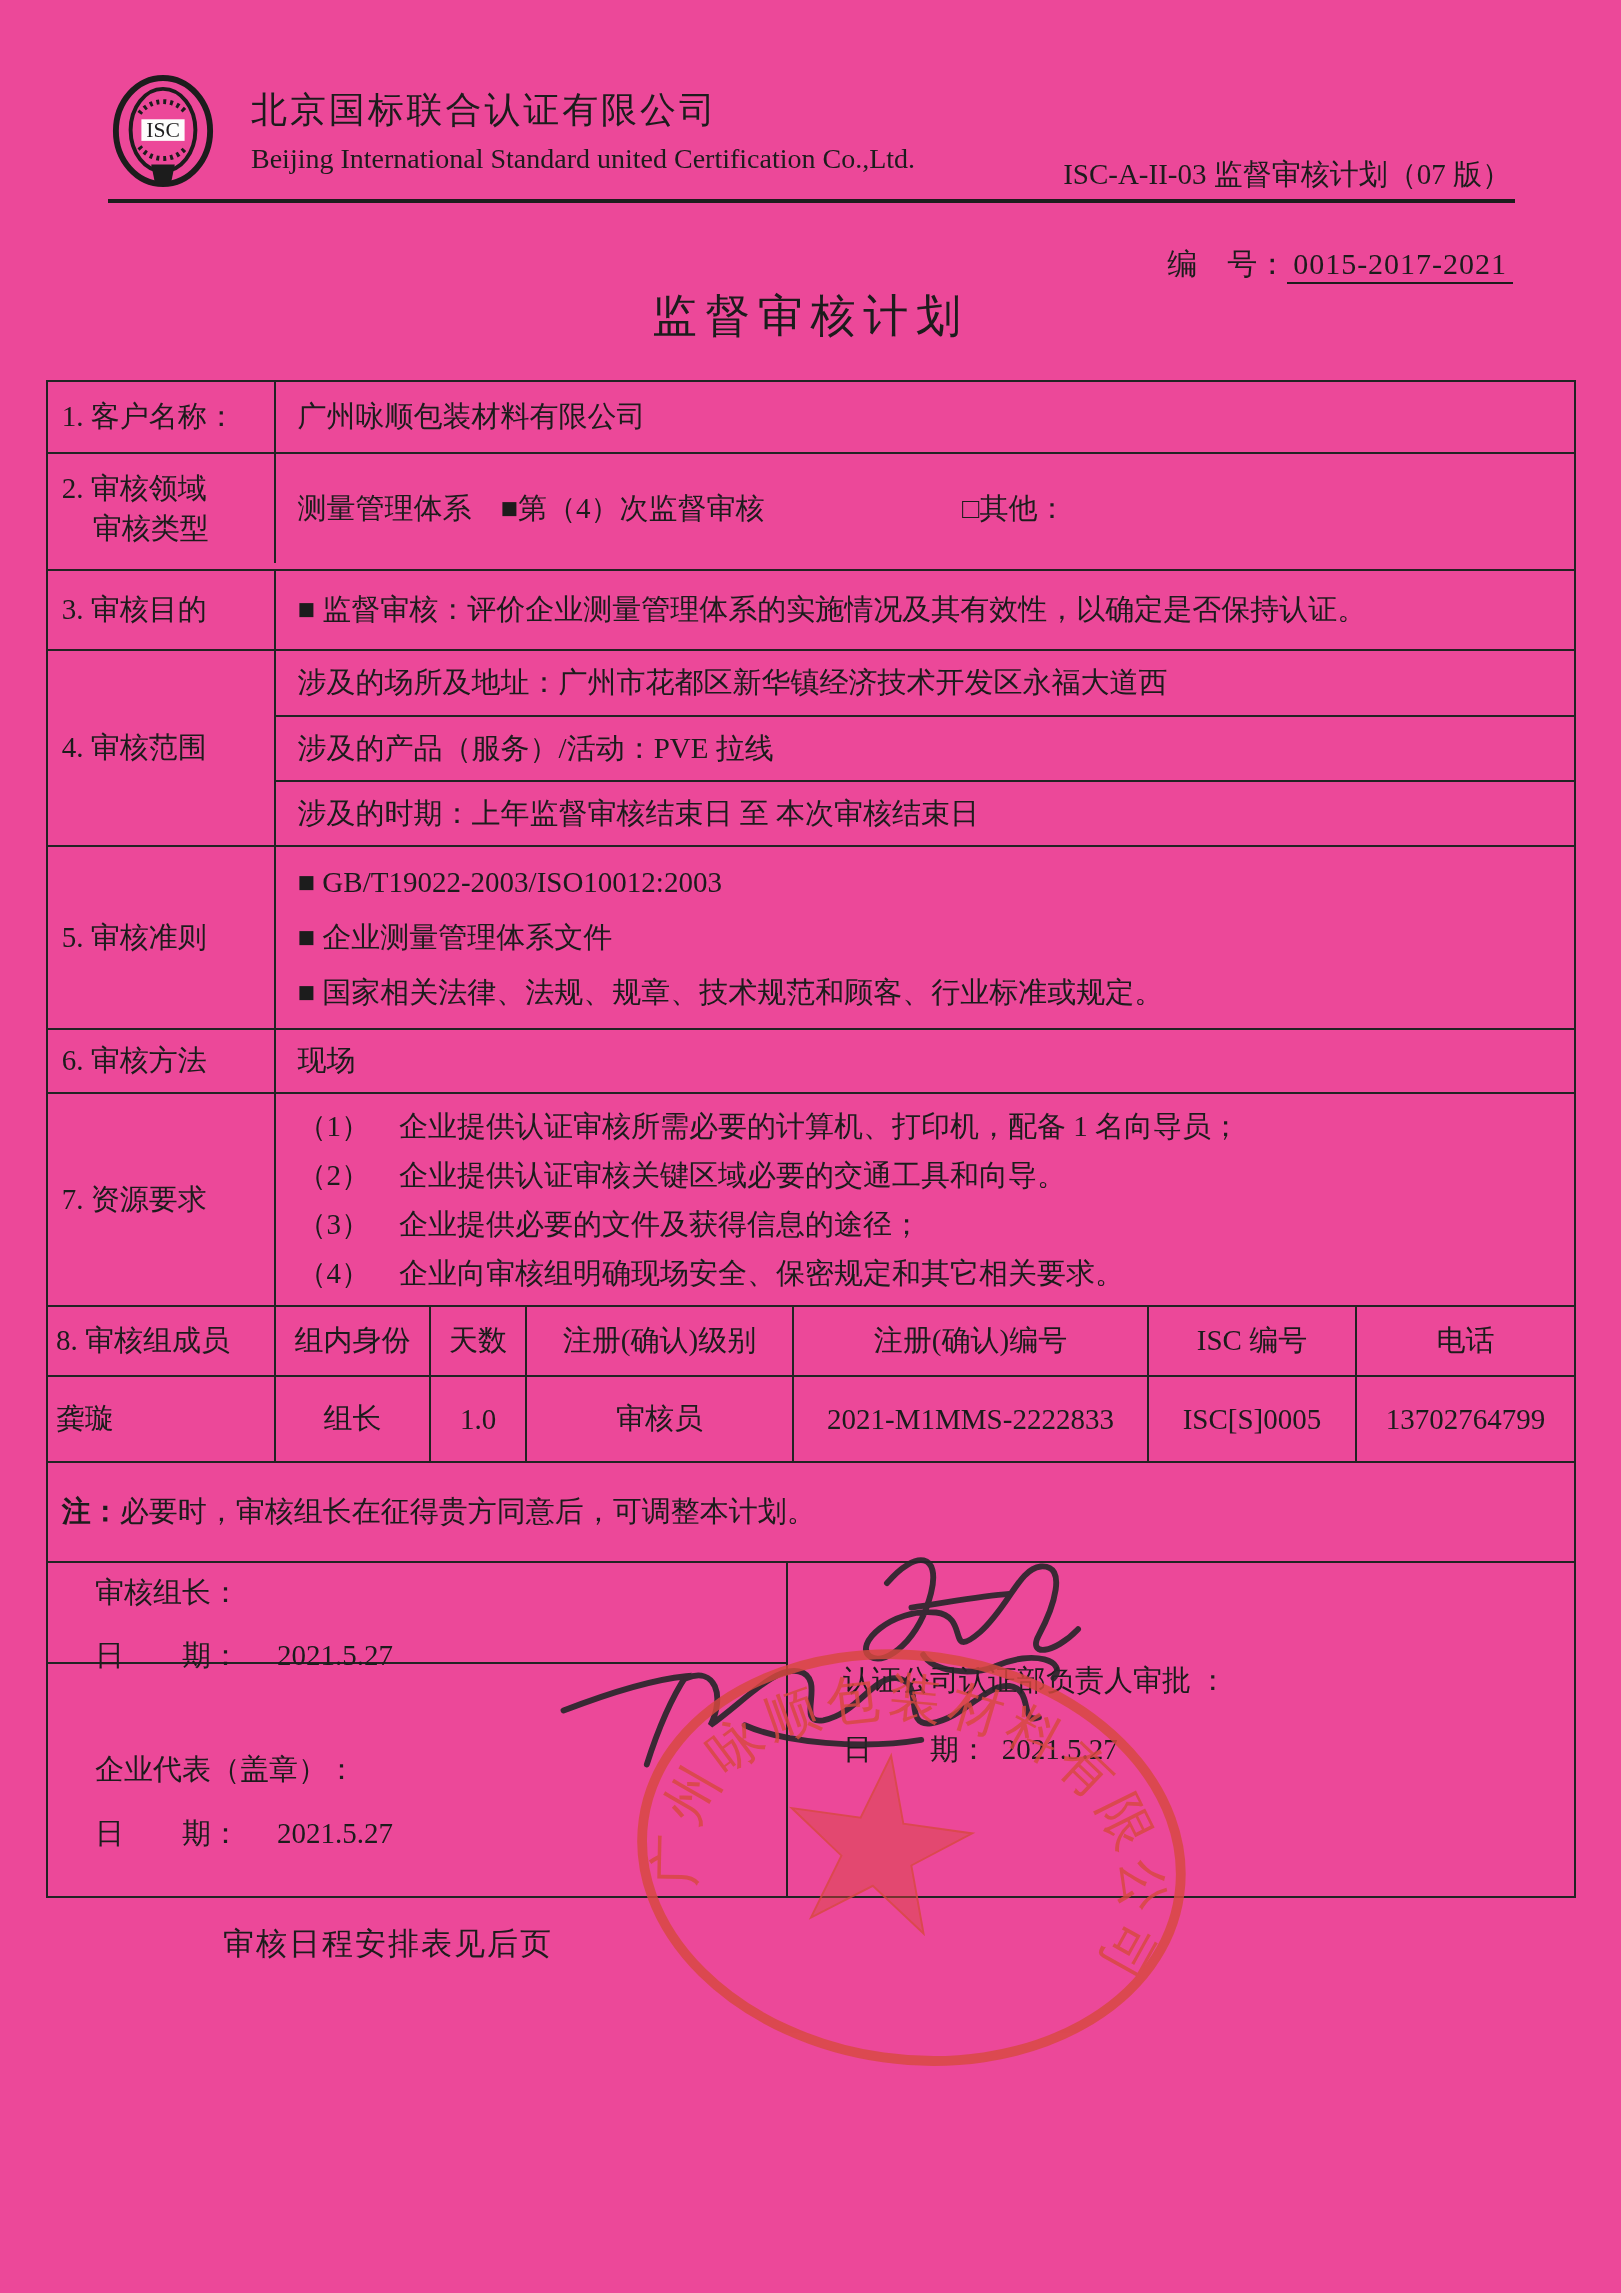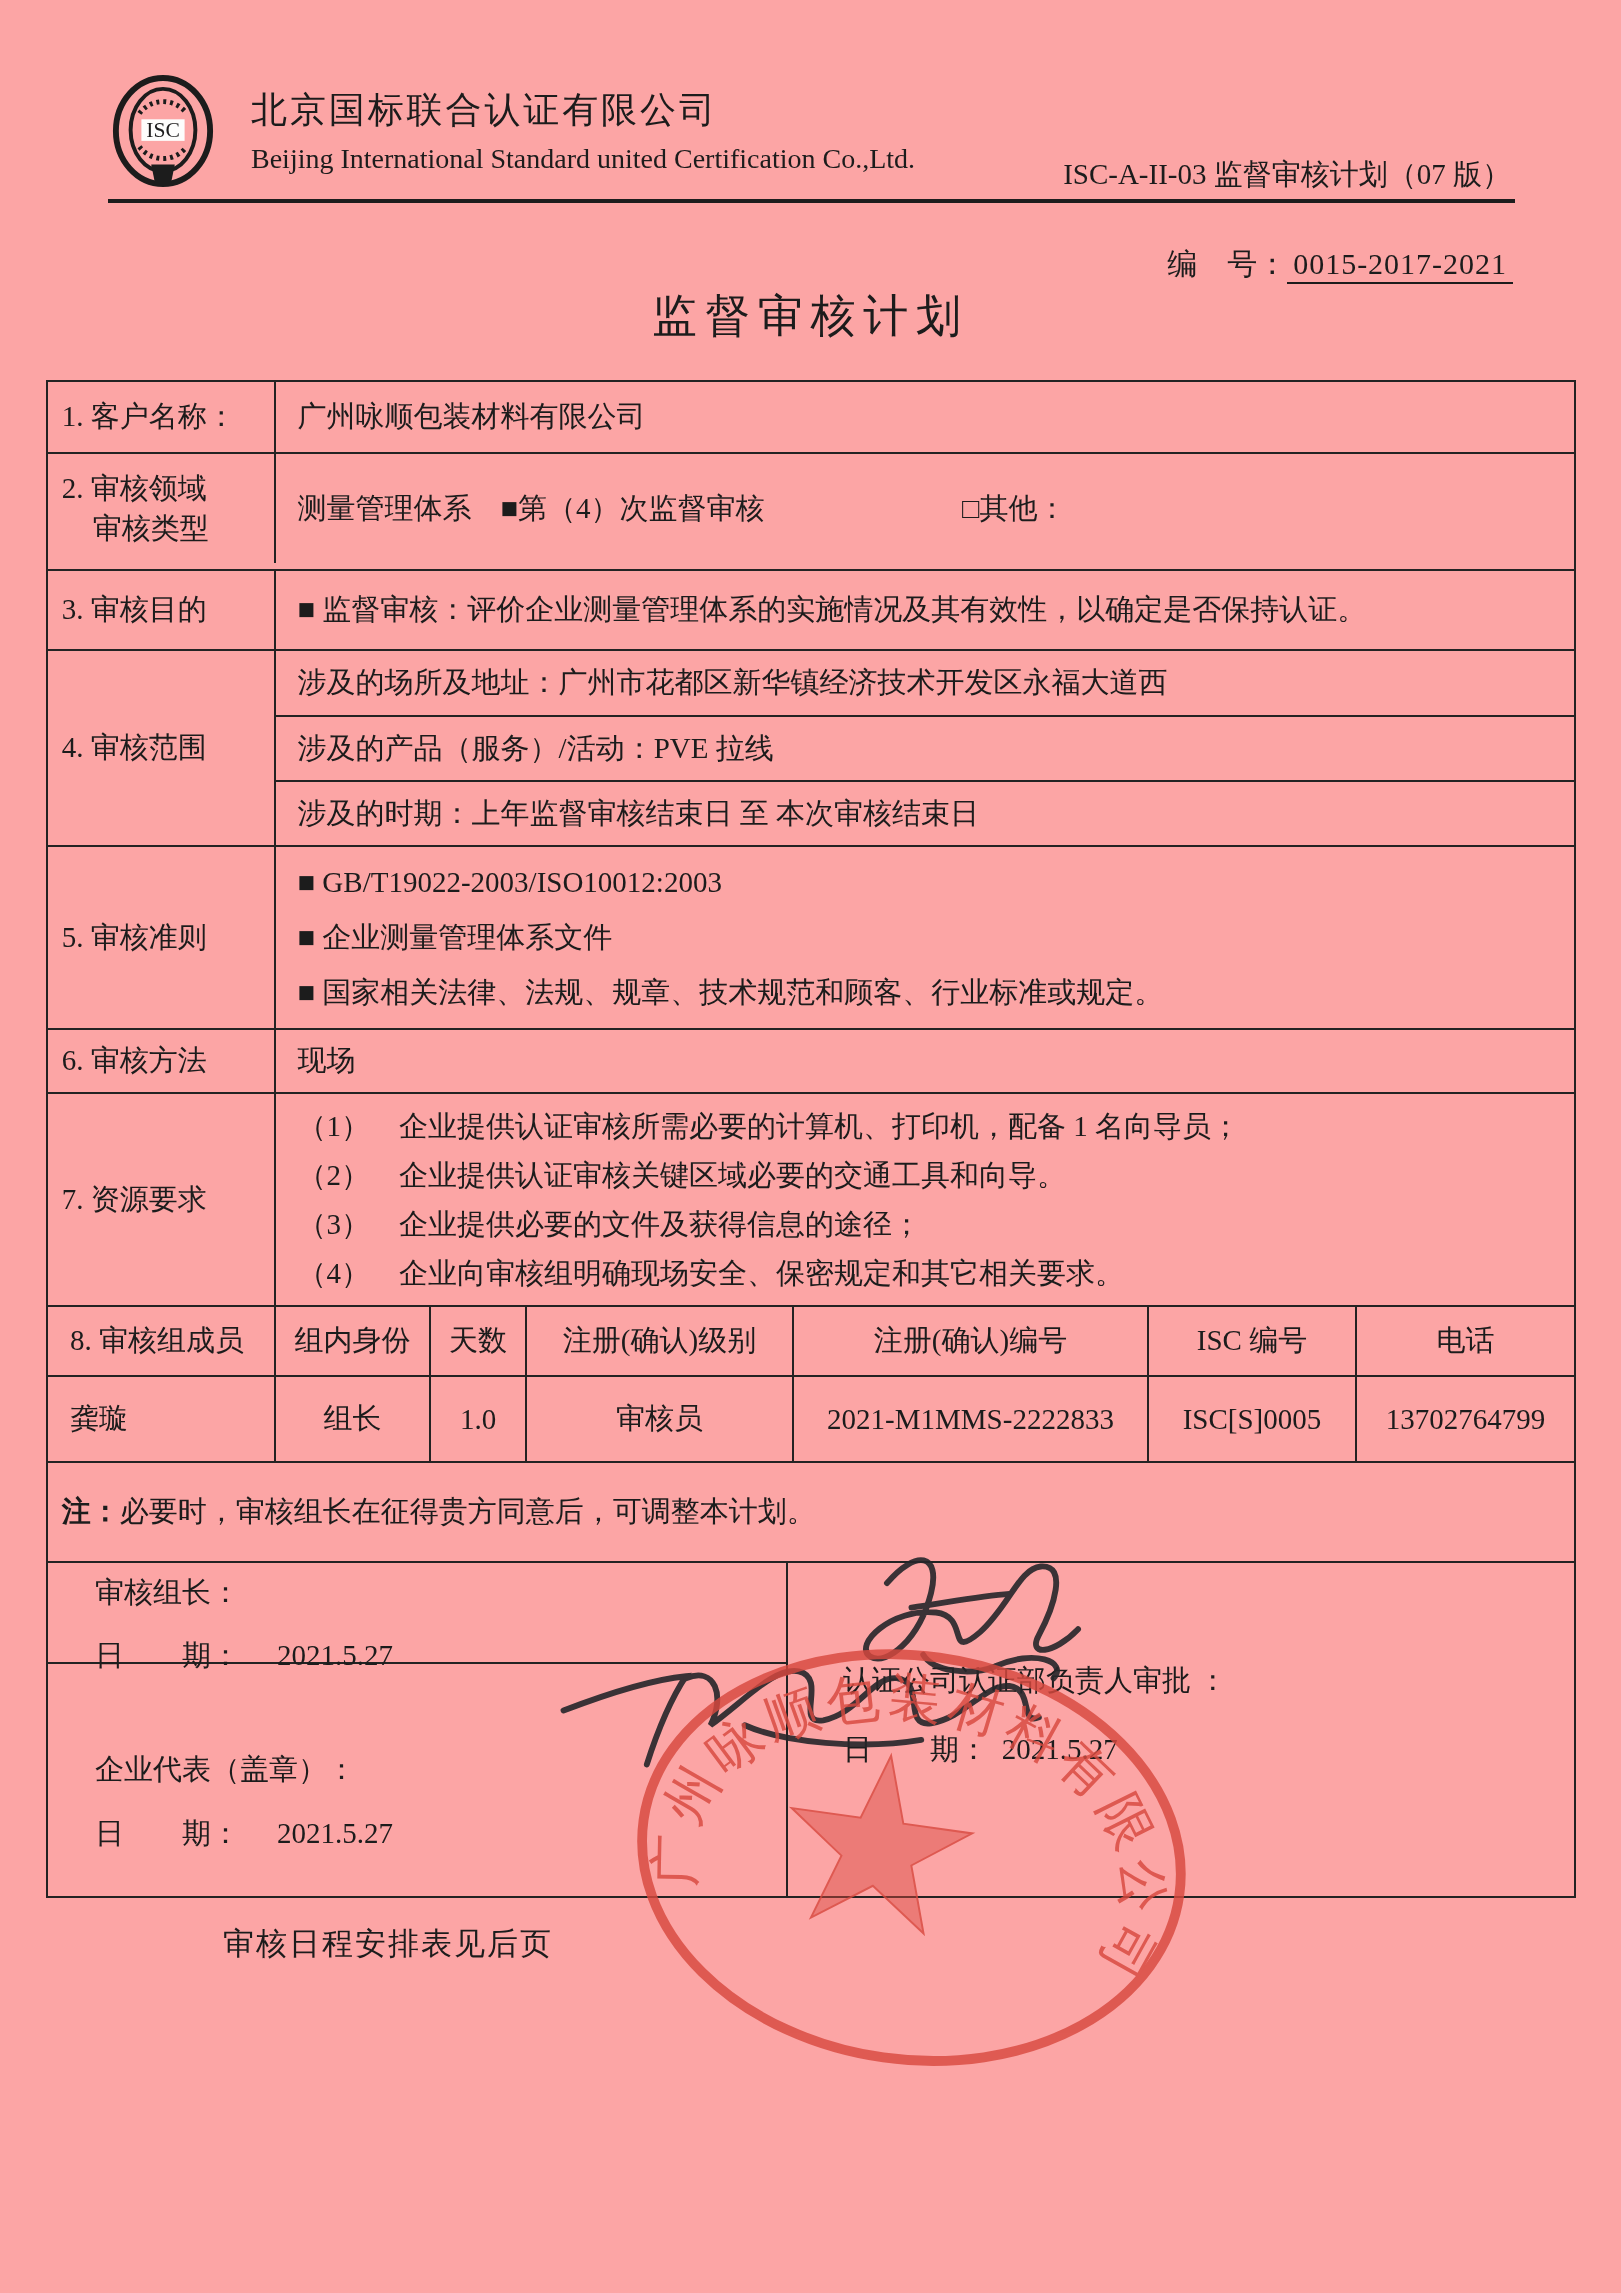--- a/index.html
+++ b/index.html
@@ -1,19 +1,19 @@
 <!DOCTYPE html>
 <html><head>
 <meta charset="utf-8">
 <style>
   html,body{margin:0;padding:0;background:#888;}
   .page{
     position:relative;
     width:1621px;height:2294px;
-    background:#fca5a5;
+    background:#ec4899;
     font-family:"Liberation Serif","DejaVu Serif",serif;
     color:#1c1c1c;
     overflow:hidden;
   }
   
   .logo{position:absolute;left:110px;top:74px;}
   .company-cn{position:absolute;left:251px;top:86px;font-size:36px;letter-spacing:2.9px;white-space:nowrap;}
   .company-en{position:absolute;left:251px;top:143px;font-size:28px;white-space:nowrap;}
   .doc-code{position:absolute;right:110px;top:155px;font-size:29px;white-space:nowrap;}
   .header-rule{position:absolute;left:108px;top:199px;width:1407px;height:3.9px;background:#1d1d1d;}
@@ -31,21 +31,21 @@
   .r4col{flex:1;display:flex;flex-direction:column;}
   .r4sub{height:65px;display:flex;align-items:center;padding-left:21.6px;border-top:2.9px solid #232323;box-sizing:border-box;}
   .r4sub.first{border-top:none;height:64px;}
   .bullets{justify-content:space-around;padding-top:7.8px;padding-bottom:7.8px;}
   .bullets div{line-height:1.25;}
   .other-box{position:absolute;left:686px;top:auto;}
   
   .c0{width:228px;} .c1{width:155px;} .c2{width:96px;} .c3{width:267px;} .c4{width:355px;} .c5{width:208px;} .c6{flex:1;}
   .gcell{border-right:2.9px solid #232323;display:flex;align-items:center;justify-content:center;text-align:center;}
   .gcell.last{border-right:none;}
-  .gcell.left{justify-content:flex-start;padding-left:22px;}
+  .gcell.left{justify-content:flex-start;padding-left:8px;}
   .h71{height:70px;} .h88{height:86px;}
   .noterow{height:100px;display:flex;align-items:center;padding-left:13.7px;}
   .noterow b{font-weight:bold;}
   
   .sigrow{display:flex;}
   .sigleft{width:738px;border-right:2.9px solid #232323;display:flex;flex-direction:column;flex-shrink:0;}
   .sigcell-top{height:101px;border-bottom:2.9px solid #232323;padding:9.8px 0 0 47px;box-sizing:border-box;}
   .sigcell-bot{height:232px;padding:86px 0 0 47px;box-sizing:border-box;}
   .sigright{flex:1;padding:98px 0 0 55px;box-sizing:border-box;}
   .sigline{margin-top:23.5px;}

